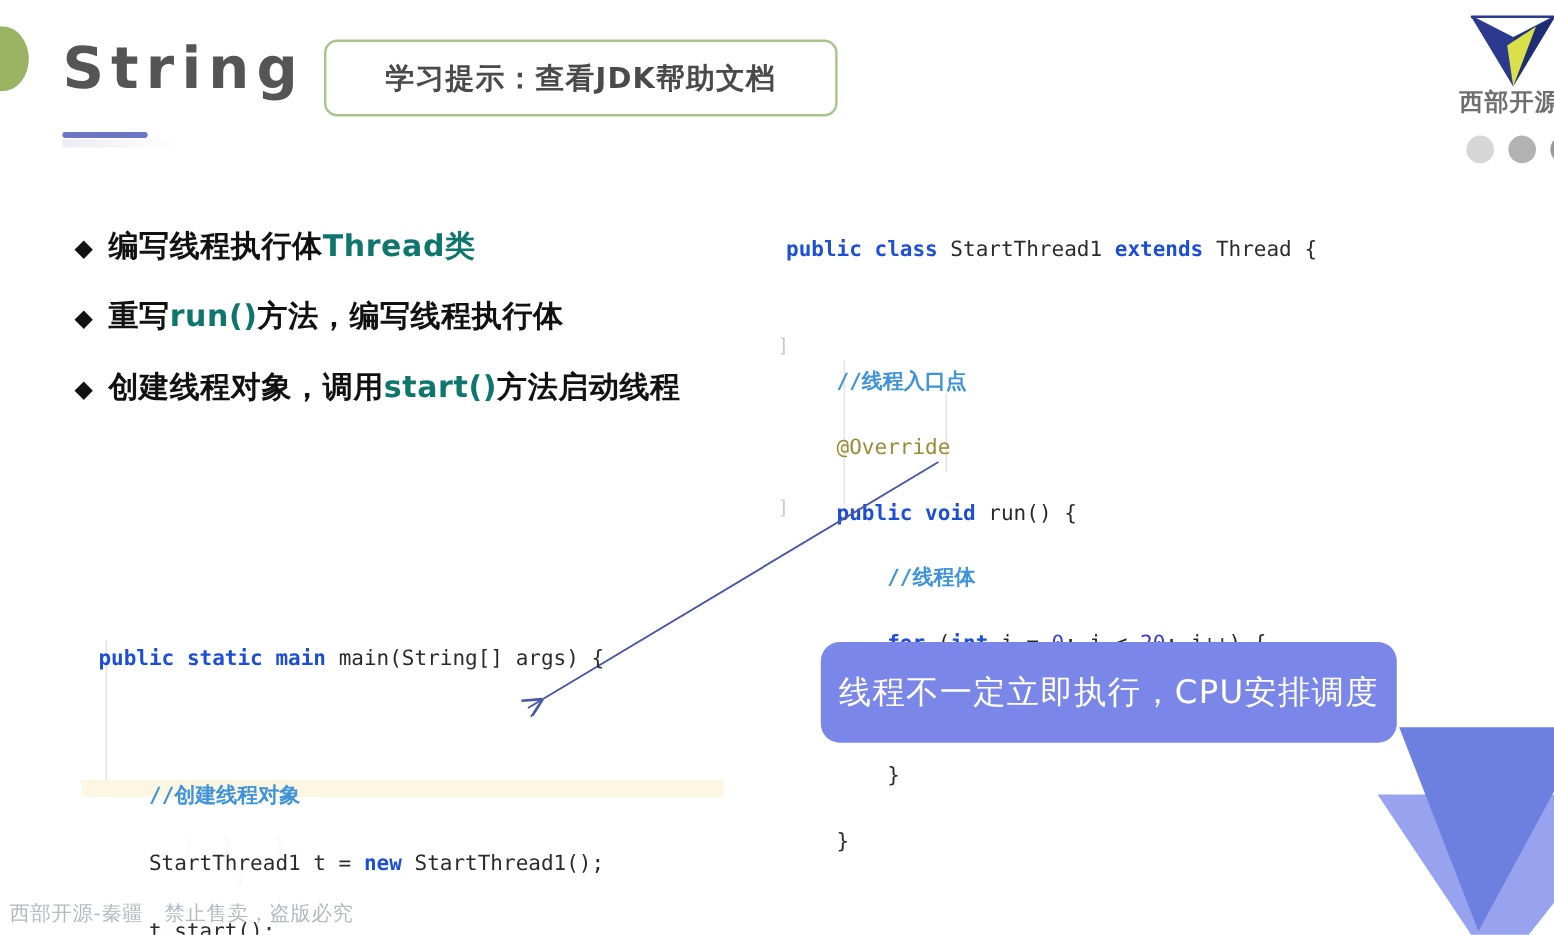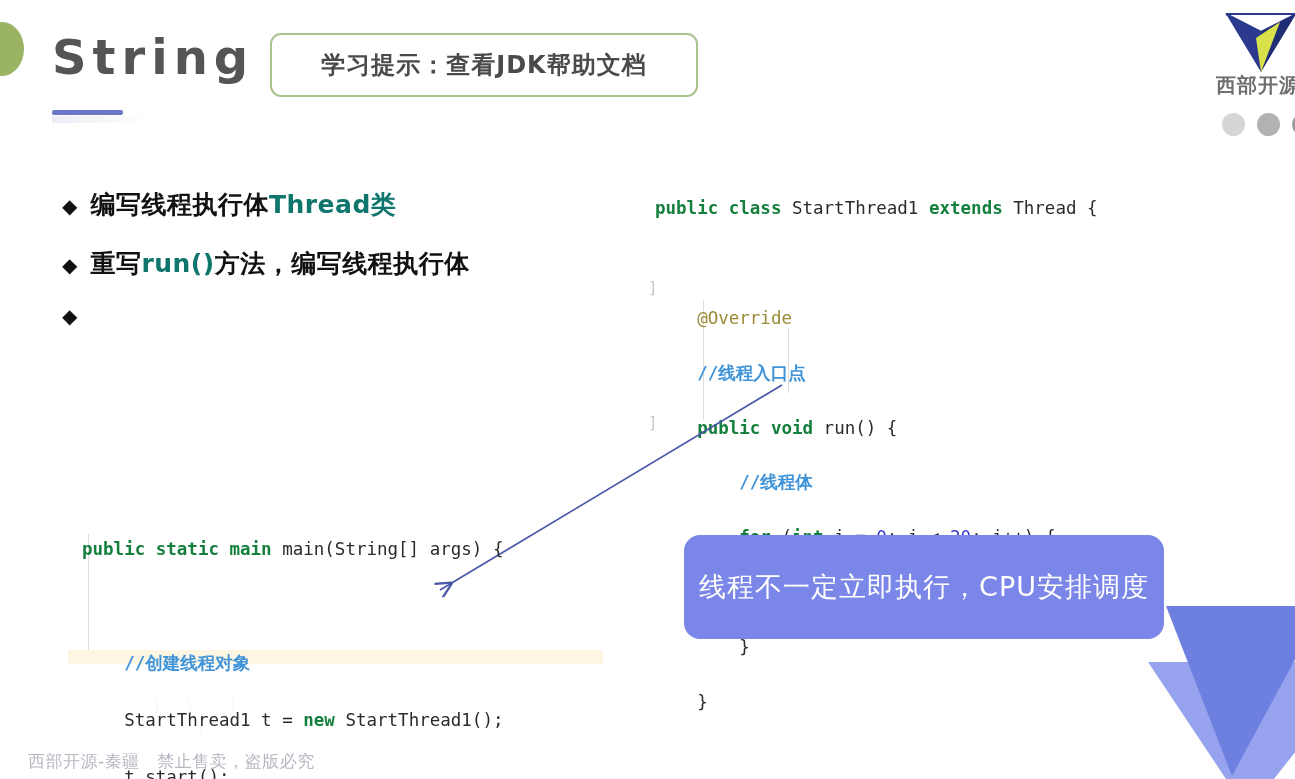--- a/index.html
+++ b/index.html
@@ -159,21 +159,21 @@
   .hl-red { color: #0f766e; }
 
   
   .code {
     position: absolute;
     font-family: "DejaVu Sans Mono", "Liberation Mono", monospace;
     color: #2b2b2b;
     white-space: pre;
   }
   .code .ln { display: block; }
-  .kw   { color: #15803d; font-weight: bold; }
+  .kw   { color: #1d4ed8; font-weight: bold; }
   .cmt  { color: #3f93d9; font-weight: bold; }
   .ann  { color: #9b8b36; }
   .num  { color: #3a3ad0; }
   .str  { color: #0f7a18; font-weight: bold; }
   .fld  { color: #8a2fb5; font-style: italic; }
 
   #code-top {
     left: 655px;
     top: 168px;
     font-size: 17.5px;
@@ -214,21 +214,21 @@
     white-space: pre;
     line-height: 26px;
   }
 
   
   .callout {
     position: absolute;
     left: 684px;
     top: 535px;
     width: 480px;
-    height: 104px;
+    height: 84px;
     background: #7b87e8;
     border-radius: 16px;
     display: flex;
     align-items: center;
     justify-content: center;
   }
   .callout span {
     font-size: 27px;
     color: #ffffff;
     letter-spacing: 1px;
@@ -246,21 +246,20 @@
   
   .footer {
     position: absolute;
     left: 8px;
     top: 750px;
     font-size: 17px;
     color: #b6b9c2;
     letter-spacing: 0.5px;
     font-family: "DejaVu Sans", sans-serif;
     white-space: pre;
-    margin-left: 20px;
   }
 </style>
 </head>
 <body>
 
 <div class="green-dot"></div>
 
 <div class="logo-wrap">
   <svg class="logo-mark" width="74" height="66" viewBox="0 0 74 66">
     <polygon points="2,6 72,6 37,24" fill="#ffffff" stroke="#2b3a8f" stroke-width="2"></polygon>
@@ -292,33 +291,34 @@
   <div class="bullet-row">
     <span class="bullet-mark">◆</span>
     <span class="bullet-text"><span>编写线程执行体</span><span class="hl-red">Thread类</span><span></span></span>
   </div>
   <div class="bullet-row">
     <span class="bullet-mark">◆</span>
     <span class="bullet-text"><span>重写</span><span class="hl-red">run()</span><span>方法，编写线程执行体</span></span>
   </div>
   <div class="bullet-row">
     <span class="bullet-mark">◆</span>
+    <span class="bullet-text"><span>创建线程对象，调用</span><span class="hl-red">start()</span><span>方法启动线程</span></span>
   </div>
 </div>
 
 <div class="gutter-fold" style="left:648px; top:278px;">]</div>
 <div class="gutter-fold" style="left:648px; top:413px;">]</div>
 <div class="indent-guide" style="left:703px; top:300px; height:120px;"></div>
 <div class="indent-guide" style="left:788px; top:328px; height:65px;"></div>
 
 <div class="code" id="code-top">
 <span class="ln"><span class="kw">public class</span> StartThread1 <span class="kw">extends</span> Thread {</span>
 <span class="ln"> </span>
+<span class="ln">    <span class="cmt">//线程入口点</span></span>
 <span class="ln">    <span class="ann">@Override</span></span>
-<span class="ln">    <span class="cmt">//线程入口点</span></span>
 <span class="ln">    <span class="kw">public void</span> run() {</span>
 <span class="ln">        <span class="cmt">//线程体</span></span>
 <span class="ln">        <span class="kw">for</span> (<span class="kw">int</span> i = <span class="num">0</span>; i &lt; <span class="num">20</span>; i++) {</span>
 <span class="ln">            System.<span class="fld">out</span>.println(<span class="str">"我在听课====="</span>);</span>
 <span class="ln">        }</span>
 <span class="ln">    }</span>
 </div>
 
 <svg class="arrow-svg" width="400" height="240" viewBox="0 0 400 240">
   <defs>

